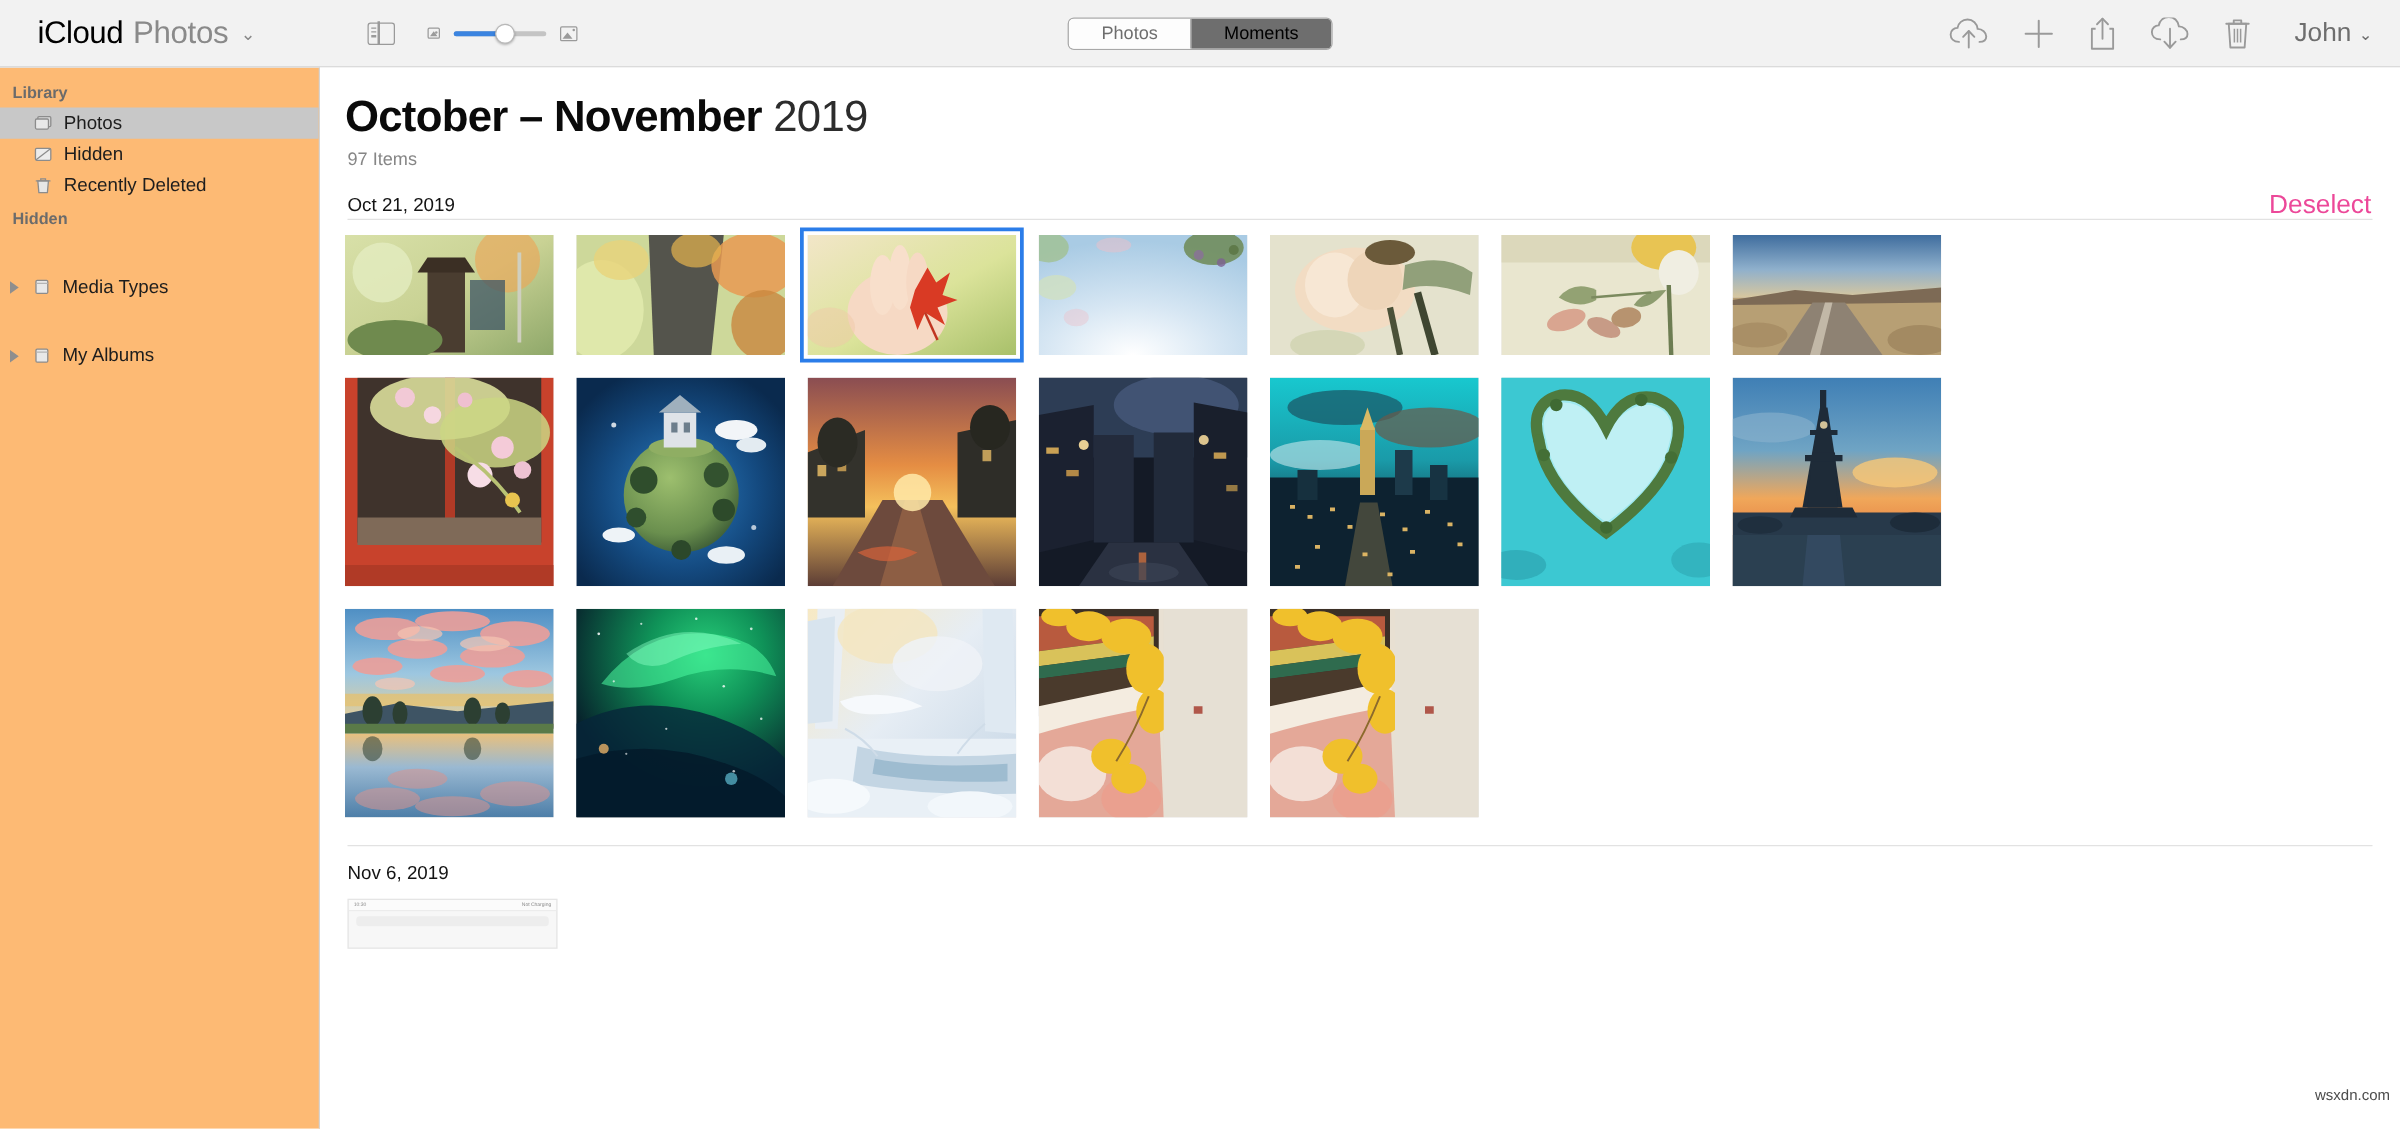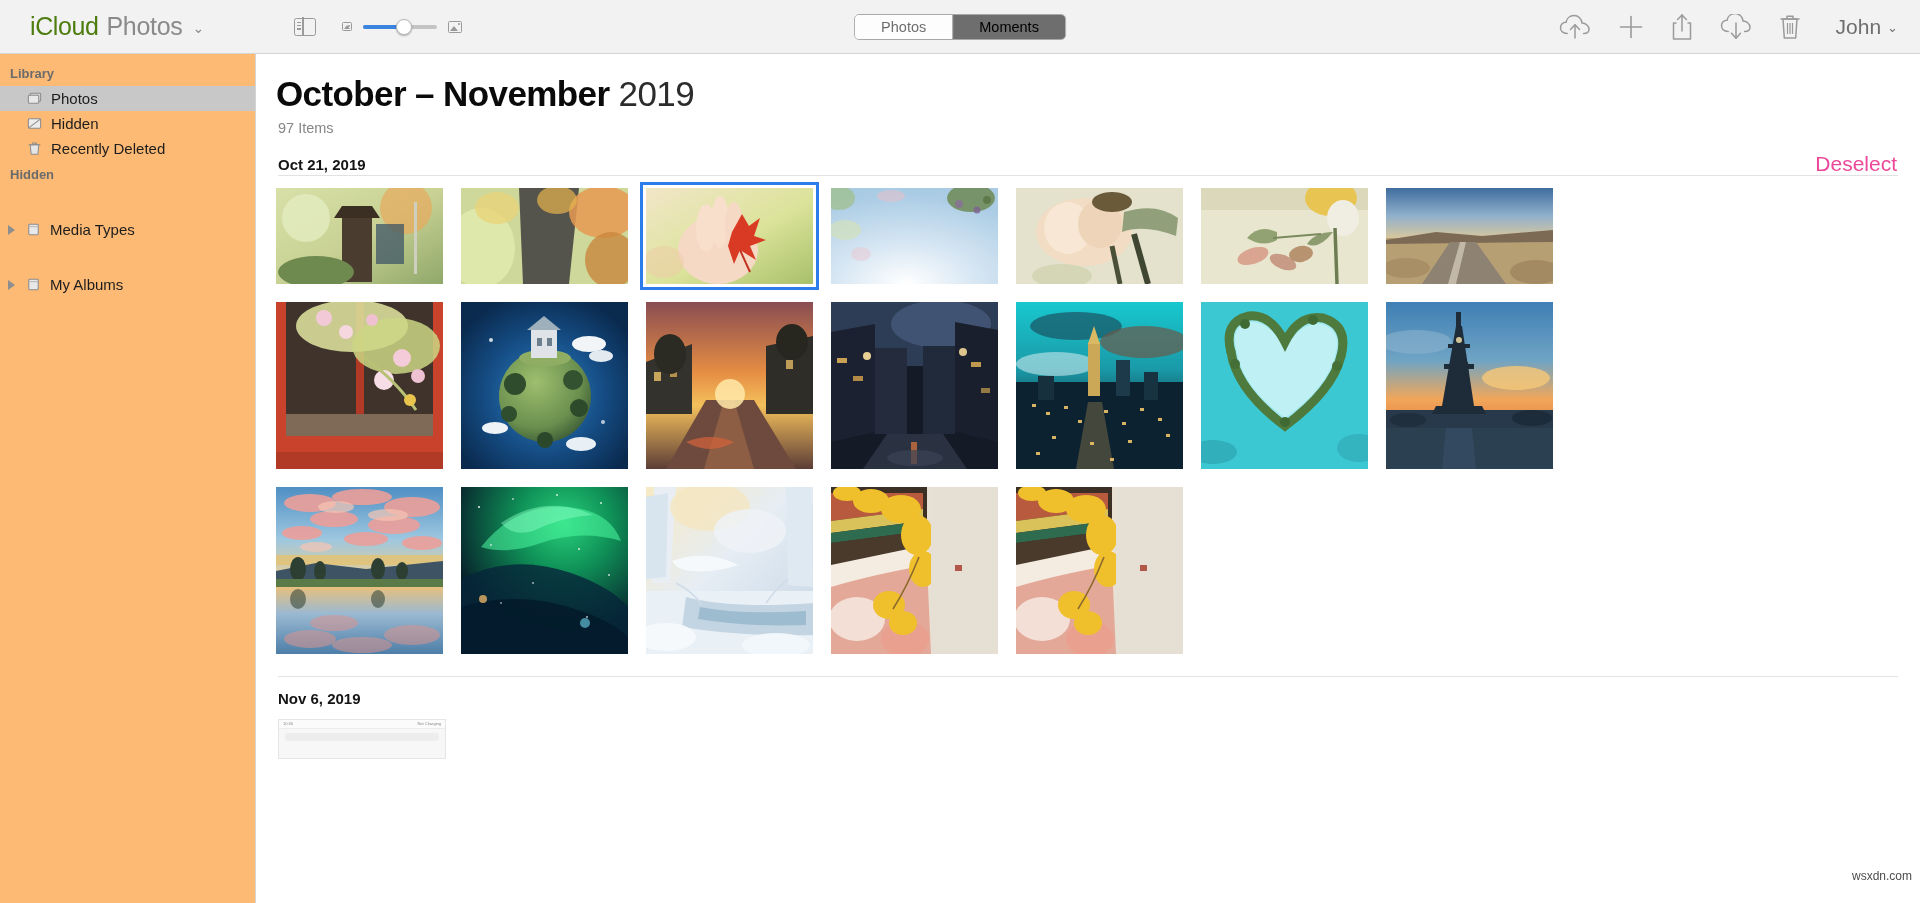--- a/index.html
+++ b/index.html
@@ -20,21 +20,21 @@
     border-bottom: 1px solid #d4d4d4;
     display: flex;
     align-items: center;
     padding: 0 22px;
   }
   .brand {
     display: flex; align-items: baseline; gap: 8px;
     margin-left: 8px;
     cursor: default;
   }
-  .brand-icloud { font-size: 25px; color: #4d7c0f; letter-spacing: -0.4px; }
+  .brand-icloud { font-size: 25px; color: #000000; letter-spacing: -0.4px; }
   .brand-photos { font-size: 25px; color: #8a8a8a; letter-spacing: -0.3px; }
   .brand-chevron { font-size: 14px; color: #8a8a8a; margin-left: 2px; position: relative; top: -2px; }
 
   .toolbar-group-left {
     display: flex; align-items: center; gap: 26px;
     margin-left: 90px;
   }
   .sidebar-toggle {
     width: 22px; height: 18px;
     border: 1.6px solid #9a9a9a;
@@ -184,21 +184,21 @@
     font-size: 14.5px; color: #868686;
     margin-top: 6px; padding-left: 2px;
   }
 
   .moment { margin-top: 17px; }
   .moment-header {
     display: flex; align-items: center; justify-content: space-between;
     padding: 0 3px 0 2px;
     height: 22px;
   }
-  .moment-date { font-size: 15px; font-weight: bold; color: #141414; }
+  .moment-date { font-size: 15px; font-weight: normal; color: #141414; }
   .deselect-link {
     font-size: 21px; color: #ec4899; cursor: pointer;
   }
   .moment-divider {
     border-top: 1px solid #e2e2e2;
     margin: 0 2px 12px 2px;
   }
 
   .photo-row {
     display: flex;

